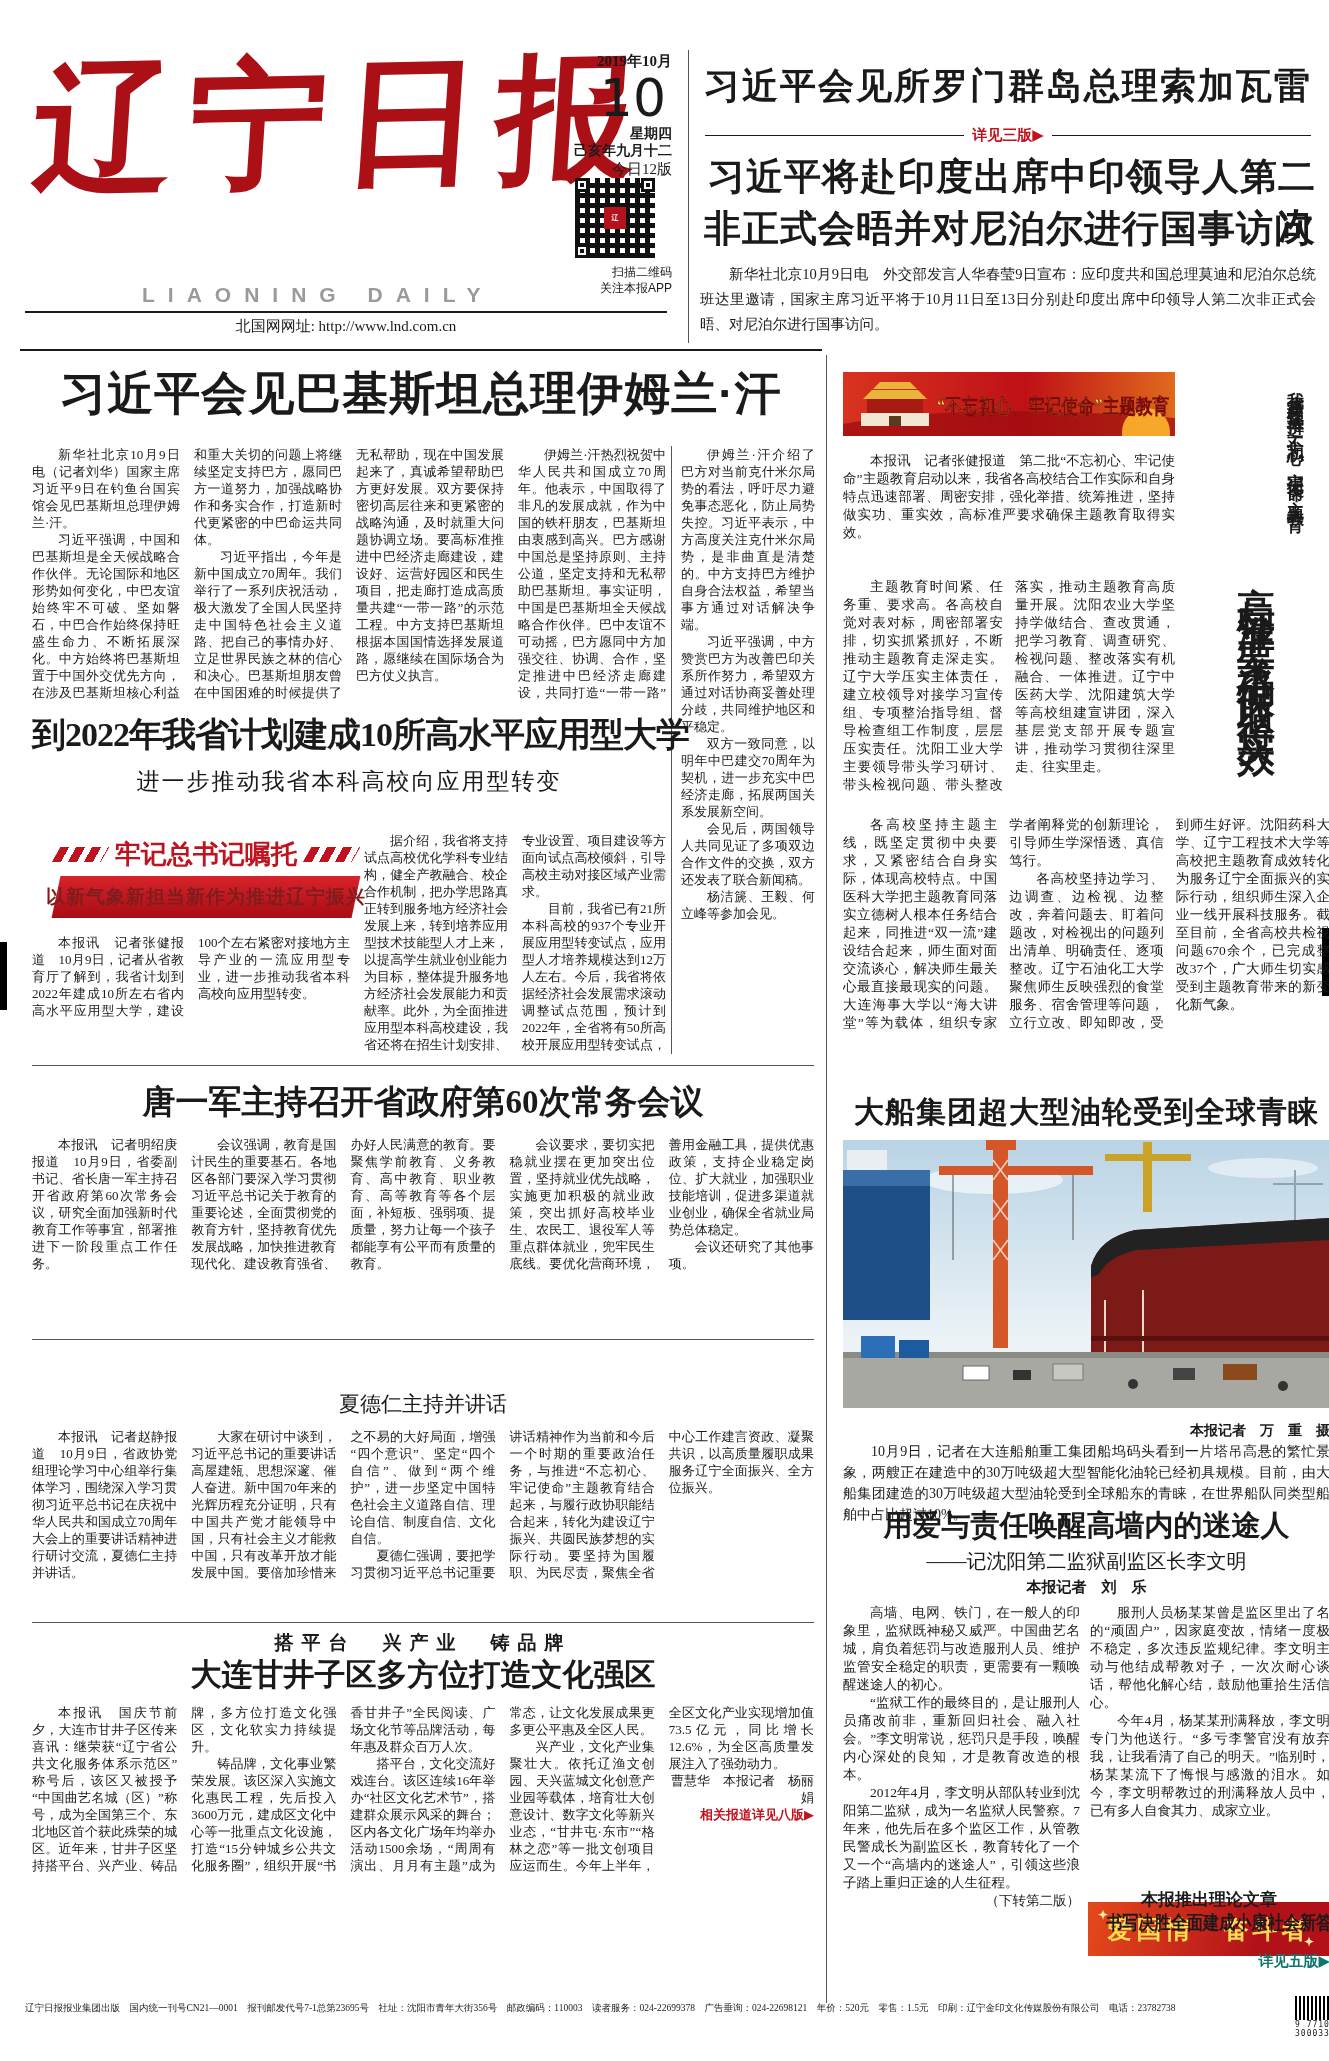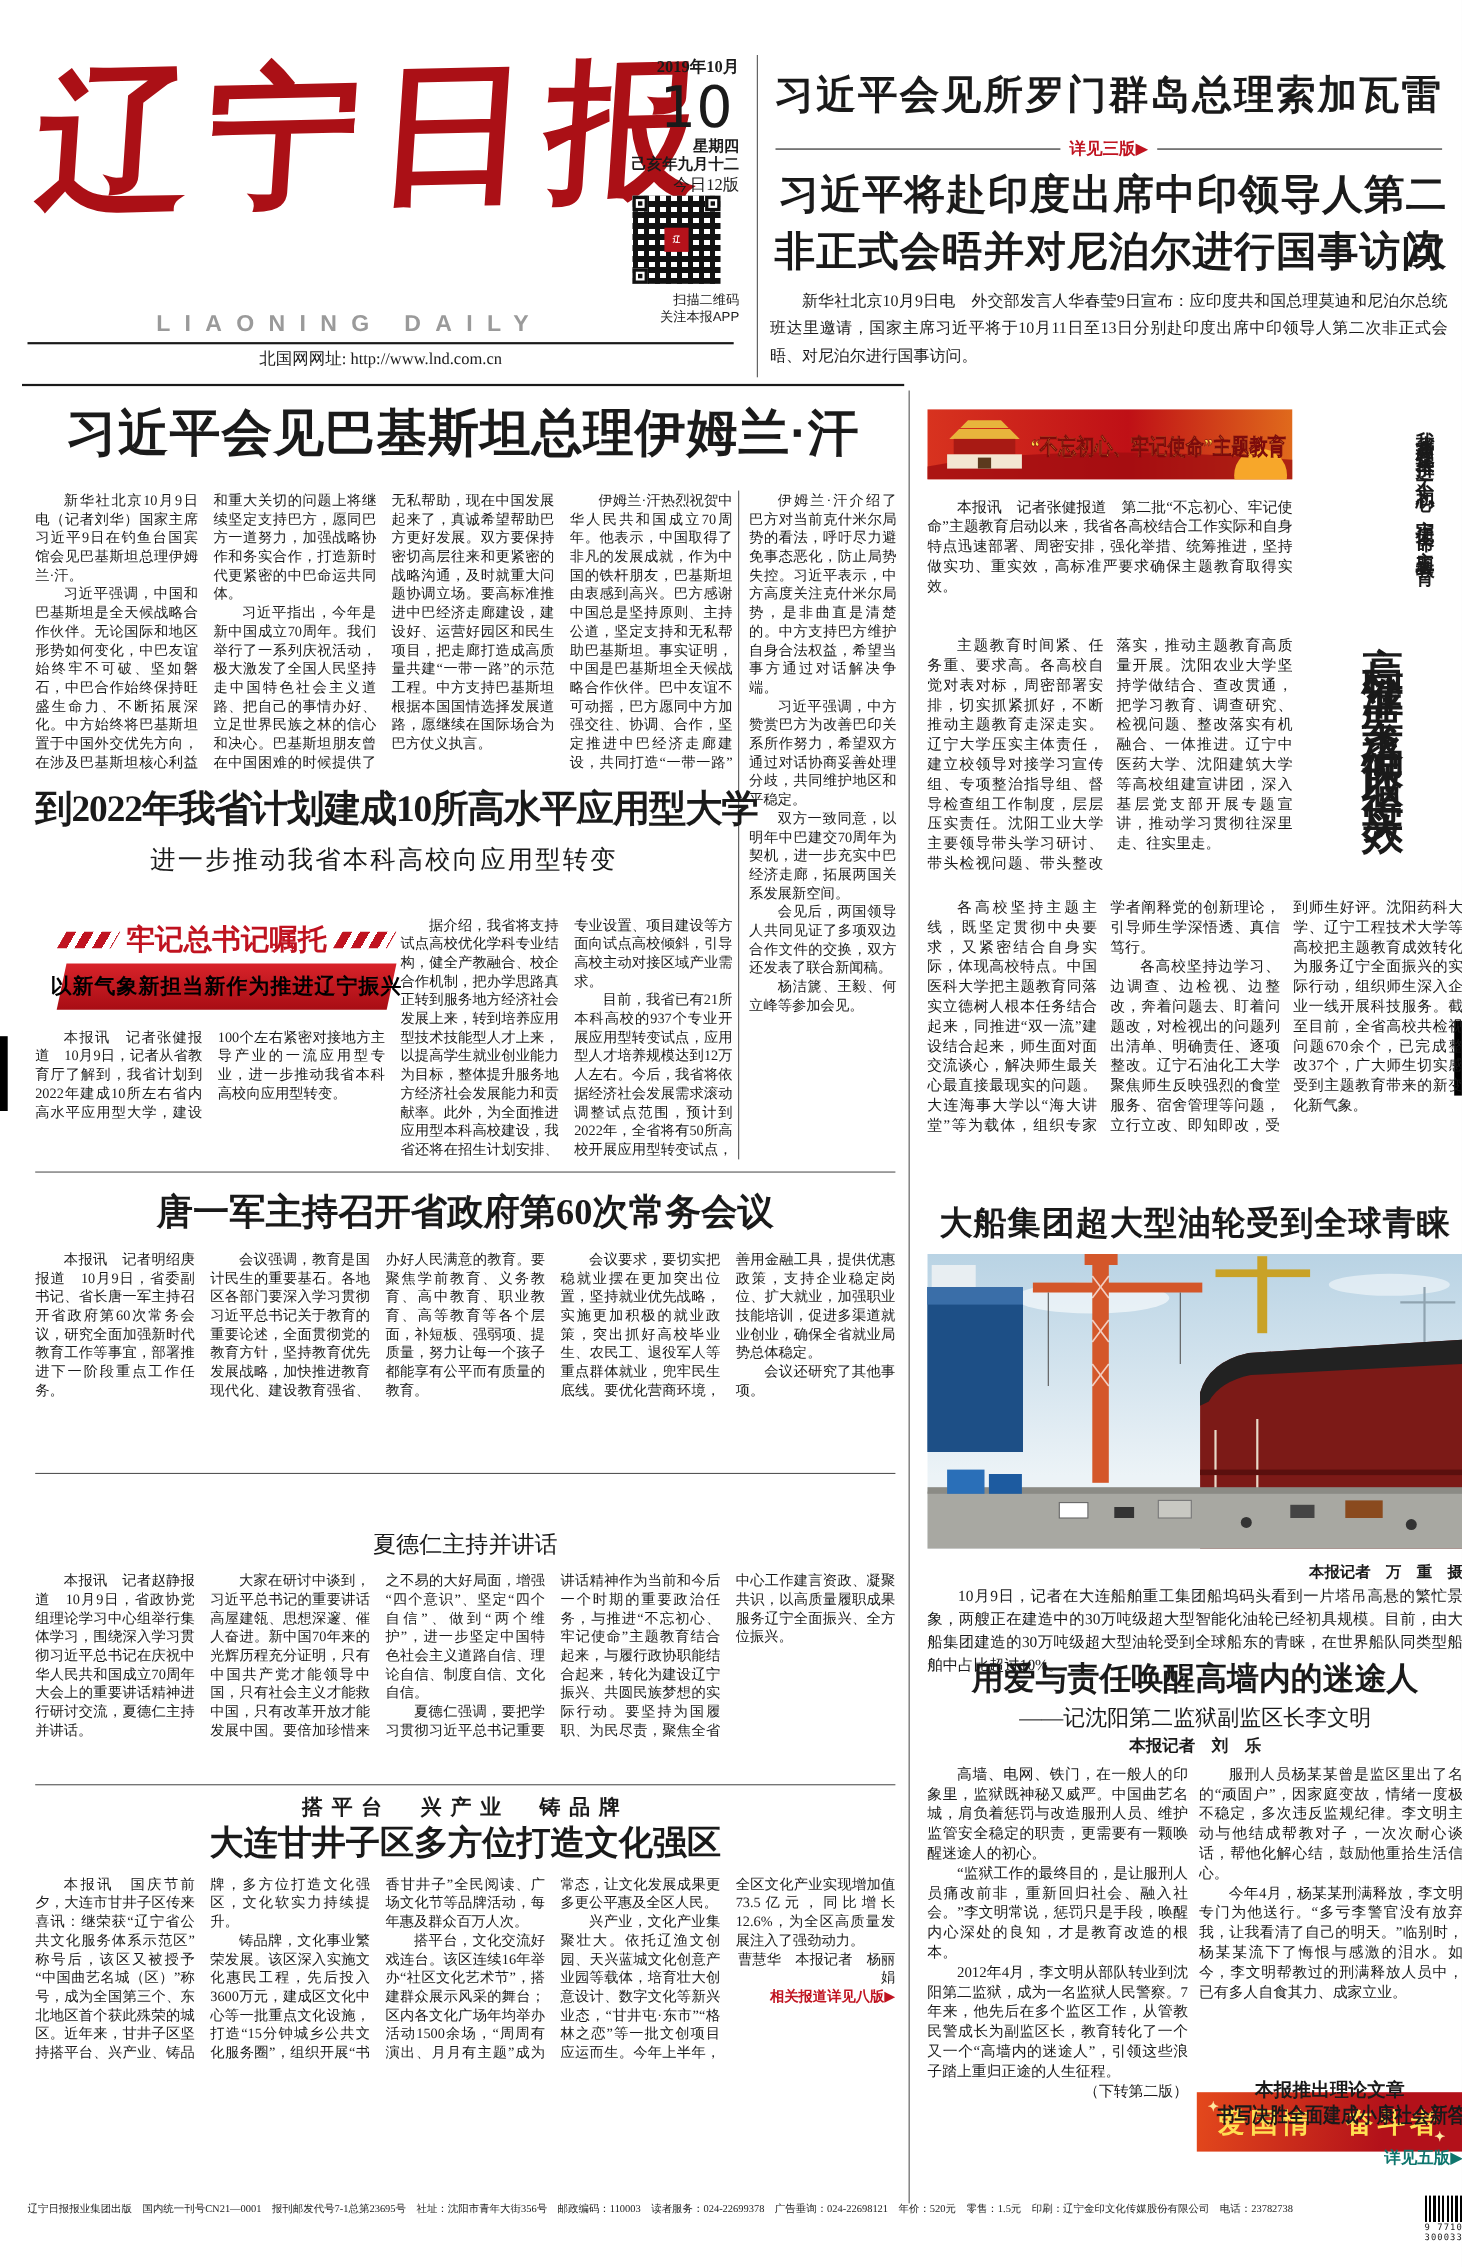--- a/index.html
+++ b/index.html
@@ -57,21 +57,21 @@
   .kicker{font-size:19px;font-weight:700;letter-spacing:8px;}
   
   .badge{width:300px;}
   .badge-top{display:flex;align-items:center;justify-content:center;gap:10px;height:44px;}
   .badge-top .txt{color:#c01320;font-size:26px;font-weight:900;white-space:nowrap;}
   .stripes{width:56px;height:15px;transform:skewX(-30deg);
            background:repeating-linear-gradient(90deg,#c01320 0 9px,#fff 9px 16px);}
   .badge-bot{position:relative;height:42px;}
   .badge-bot .bg{position:absolute;inset:0;background:linear-gradient(180deg,#d8232a,#a80d14);transform:skewX(-12deg);}
   .badge-bot .txt{position:absolute;inset:0;display:flex;align-items:center;justify-content:center;
-                  color:#000000;font-size:19px;font-weight:900;letter-spacing:1px;white-space:nowrap;}
+                  color:#7f1d1d;font-size:19px;font-weight:900;letter-spacing:1px;white-space:nowrap;}
   
   .vert{writing-mode:vertical-rl;}
   .vnote{font-size:17px;font-weight:700;letter-spacing:4px;line-height:22px;}
   .vhead{font-size:38px;font-weight:900;letter-spacing:14px;line-height:52px;}
   
   .patriot{background:linear-gradient(100deg,#e4491c,#b3111a 70%);display:flex;align-items:center;
            justify-content:center;color:#ffdf52;font-size:25px;font-weight:900;letter-spacing:4px;position:relative;}
   .patriot .star{position:absolute;font-size:12px;color:#ffe9a0;}
   .squeeze{transform:scaleX(.85);transform-origin:center;white-space:nowrap;}
   .caption{font-size:14px;line-height:21px;text-align:justify;}

